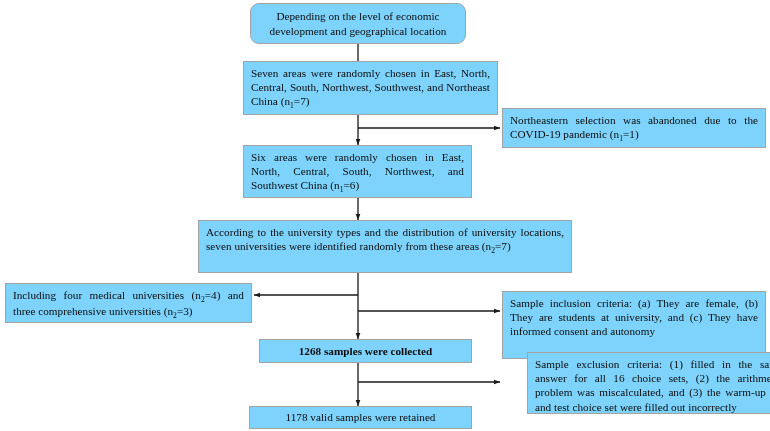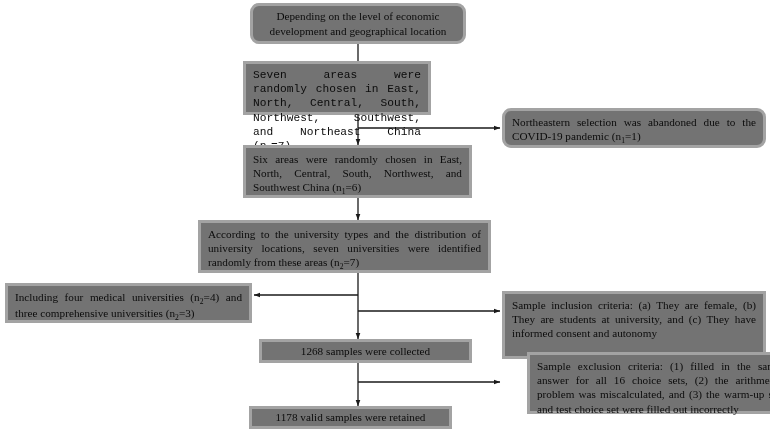--- a/index.html
+++ b/index.html
@@ -23,22 +23,22 @@
     position: absolute;
     left: 0;
     top: 0;
     width: 770px;
     height: 431px;
     pointer-events: none;
   }
   .node {
     position: absolute;
     box-sizing: border-box;
-    border: 3px solid #a3a3a3;
-    background: #737373;
+    border: 1px solid #a3a3a3;
+    background: #7dd3fc;
     font-size: 11.2px;
     line-height: 14.2px;
     text-align: justify;
     text-align-last: left;
     padding: 4px 7px 3px 7px;
     color: #0b0b0b;
     letter-spacing: 0.02px;
   }
   .node.rounded {
     border-radius: 9px;
@@ -56,29 +56,29 @@
     width: 100%;
   }
   sub {
     font-size: 7.6px;
     vertical-align: baseline;
     position: relative;
     top: 2.6px;
   }
   
   #n-top      { left: 250px; top: 3px;   width: 216px; height: 41px; }
-  #n-seven    { left: 243px; top: 61px;  width: 188px; height: 54px; font-family: Liberation Mono, monospace; }
-  #n-northeast{ left: 502px; top: 108px; width: 264px; height: 40px; border-radius: 9px; }
+  #n-seven    { left: 243px; top: 61px;  width: 255px; height: 54px; }
+  #n-northeast{ left: 502px; top: 108px; width: 264px; height: 40px; }
   #n-six      { left: 243px; top: 145px; width: 229px; height: 53px; }
-  #n-according{ left: 198px; top: 220px; width: 293px; height: 53px; }
+  #n-according{ left: 198px; top: 220px; width: 374px; height: 53px; }
   #n-including{ left: 5px;   top: 283px; width: 247px; height: 40px; font-family: Liberation Serif, serif; }
   #n-inclusion{ left: 502px; top: 291px; width: 264px; height: 68px; }
-  #n-1268     { left: 259px; top: 339px; width: 213px; height: 24px; }
+  #n-1268     { left: 259px; top: 339px; width: 213px; height: 24px; font-weight: bold; }
   #n-exclusion{ left: 502px; top: 352px; width: 264px; height: 62px; margin-left: 25px; }
-  #n-1178     { left: 249px; top: 406px; width: 203px; height: 23px; }
+  #n-1178     { left: 249px; top: 406px; width: 223px; height: 23px; }
 </style>
 </head>
 <body>
 
 <div id="flow-root">
 
   <svg id="connectors" viewBox="0 0 770 431">
     <defs>
       <marker id="arrowhead" markerWidth="7" markerHeight="7" refX="6.2" refY="3" orient="auto" markerUnits="userSpaceOnUse">
         <path d="M0,0.6 L6.4,3 L0,5.4 z" fill="#1a1a1a"></path>

